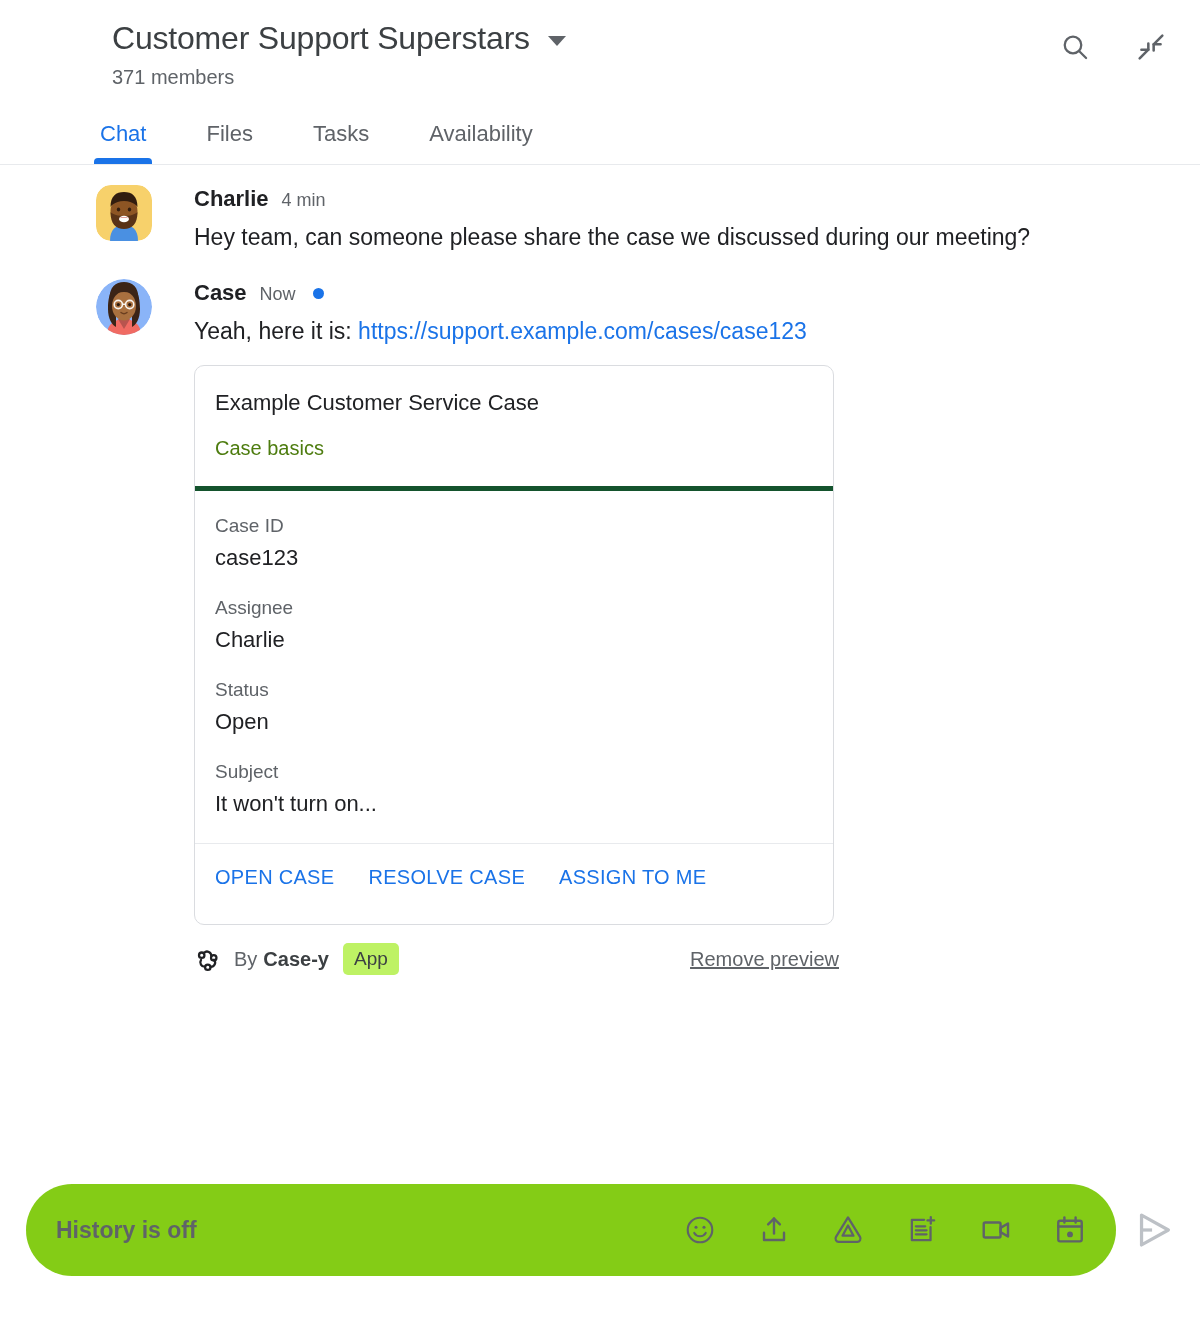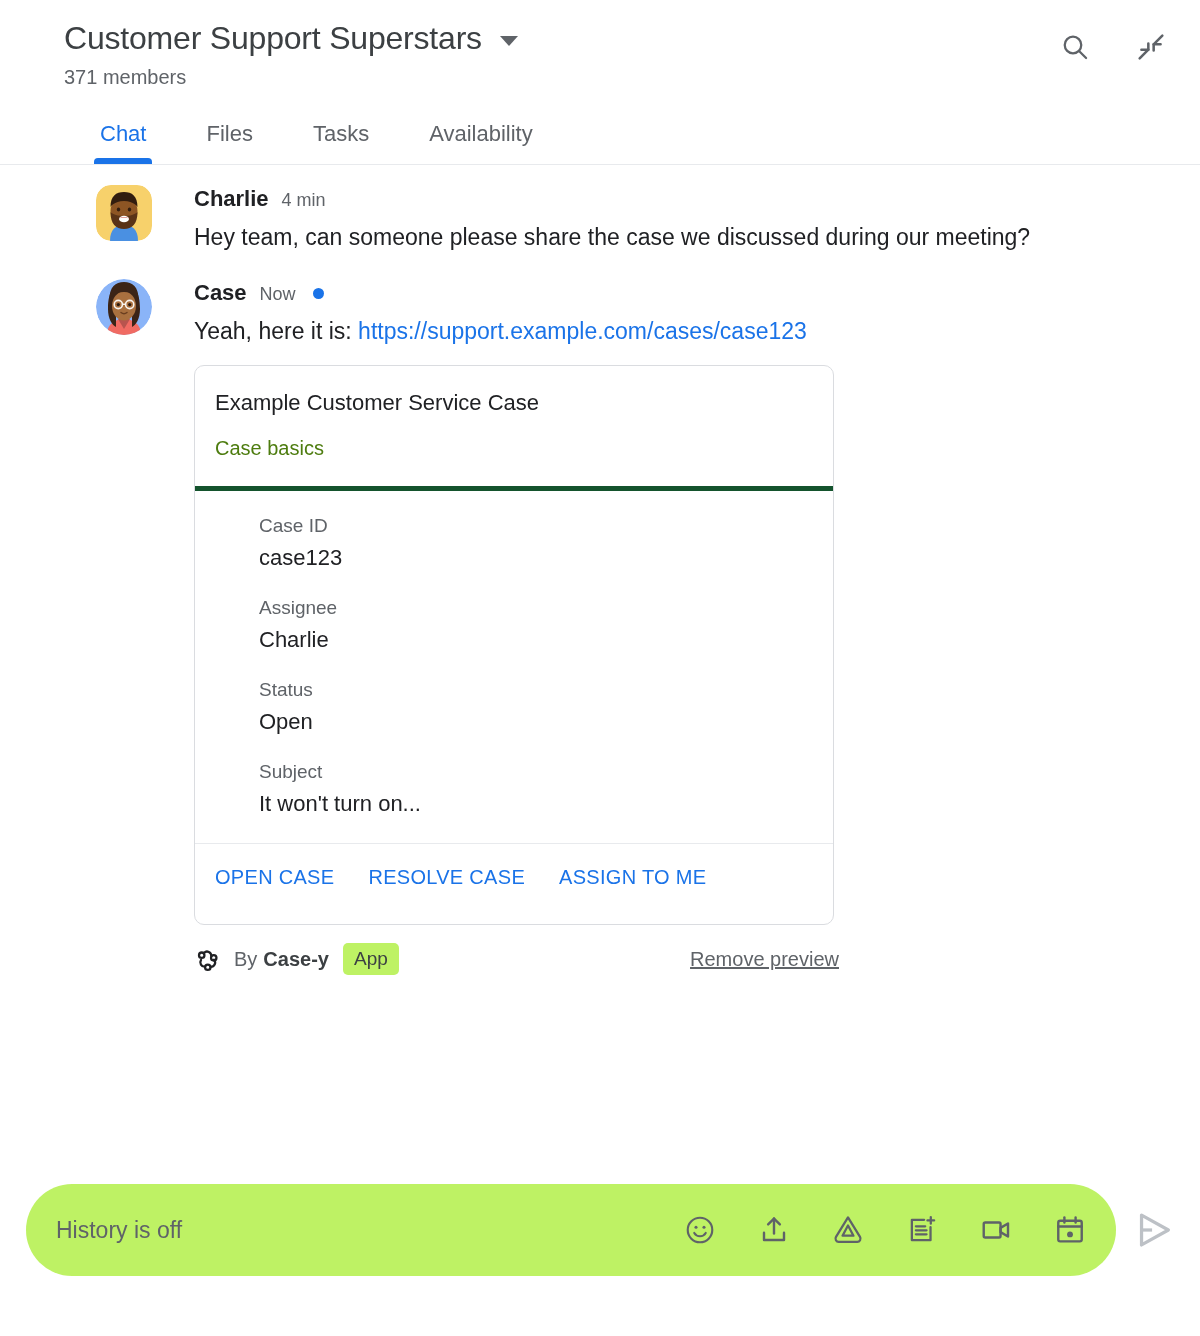--- a/index.html
+++ b/index.html
@@ -19,20 +19,21 @@
     position: relative;
     display: flex;
     flex-direction: column;
   }
 
   
   .header {
     padding: 18px 24px 0 64px;
     position: relative;
     flex: 0 0 auto;
+    margin-left: 48px;
   }
 
   .title-row {
     display: flex;
     align-items: center;
     gap: 18px;
   }
 
   .room-title {
     font-size: 32px;
@@ -197,21 +198,21 @@
     font-size: 20px;
     color: #4d7c0f;
     margin-top: 16px;
     line-height: 28px;
   }
 
   .card-fields {
     padding: 22px 20px 24px 20px;
     border-bottom: 1px solid #e8eaed;
   }
-  .field { margin-bottom: 22px; margin-left: 44px; }
+  .field { margin-bottom: 22px; }
   .field:last-child { margin-bottom: 0; }
   .field-label {
     font-size: 19px;
     color: #5f6368;
     line-height: 26px;
   }
   .field-value {
     font-size: 22px;
     color: #202124;
     margin-top: 4px;
@@ -282,25 +283,26 @@
     flex: 0 0 auto;
     padding: 18px 0 0 0;
     display: flex;
     align-items: center;
     padding-left: 26px;
     padding-right: 14px;
   }
   .composer {
     flex: 1 1 auto;
     height: 92px;
-    background: #bef264;
+    background: #84cc16;
     border-radius: 46px;
     display: flex;
     align-items: center;
     padding: 0 26px 0 30px;
+    font-weight: bold;
   }
   .composer-placeholder {
     flex: 1 1 auto;
     font-size: 23px;
     color: #5f6368;
     line-height: 30px;
   }
   .composer-icons {
     display: flex;
     align-items: center;

